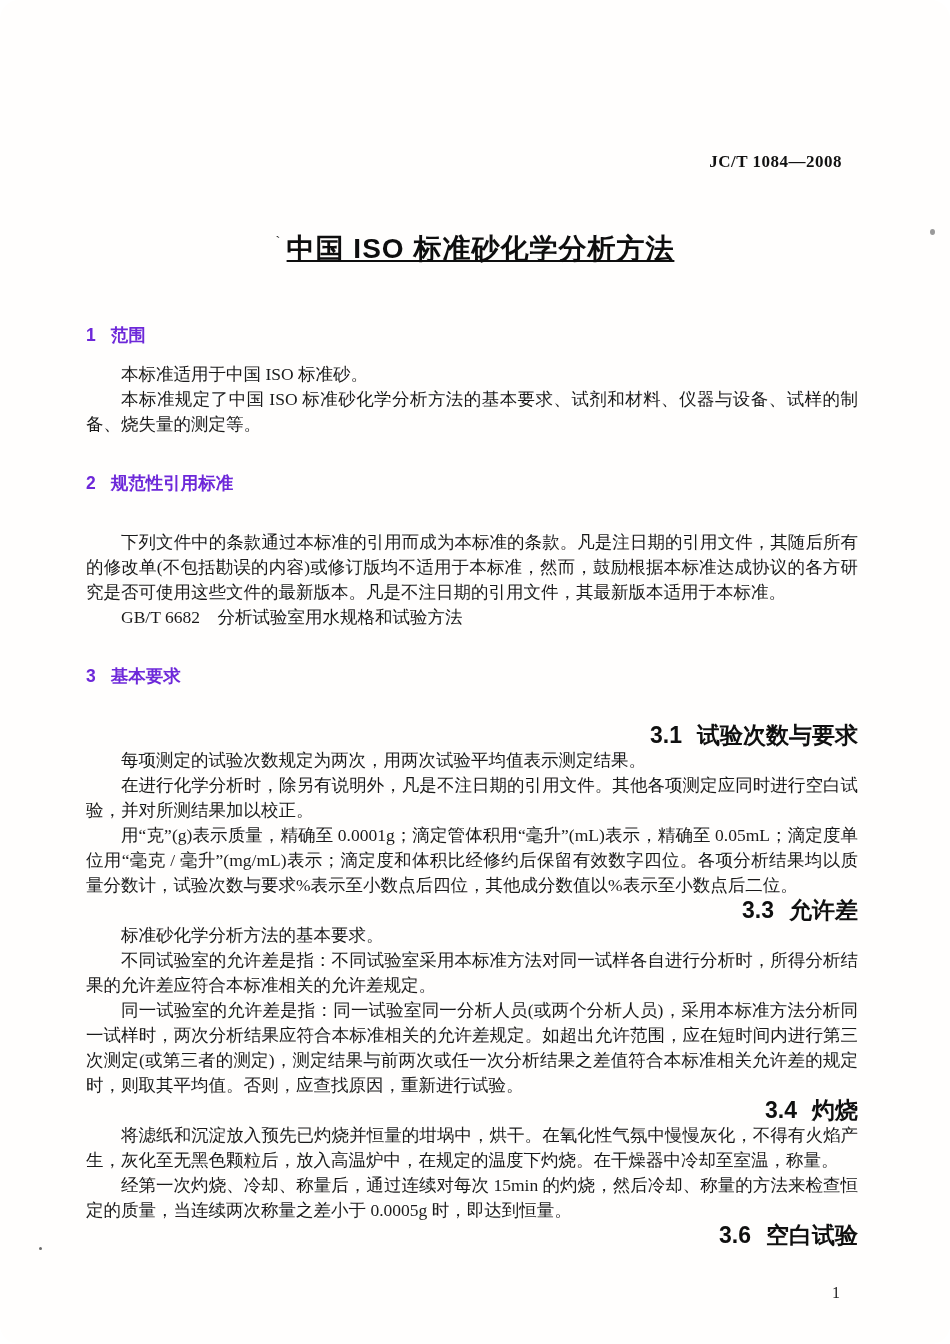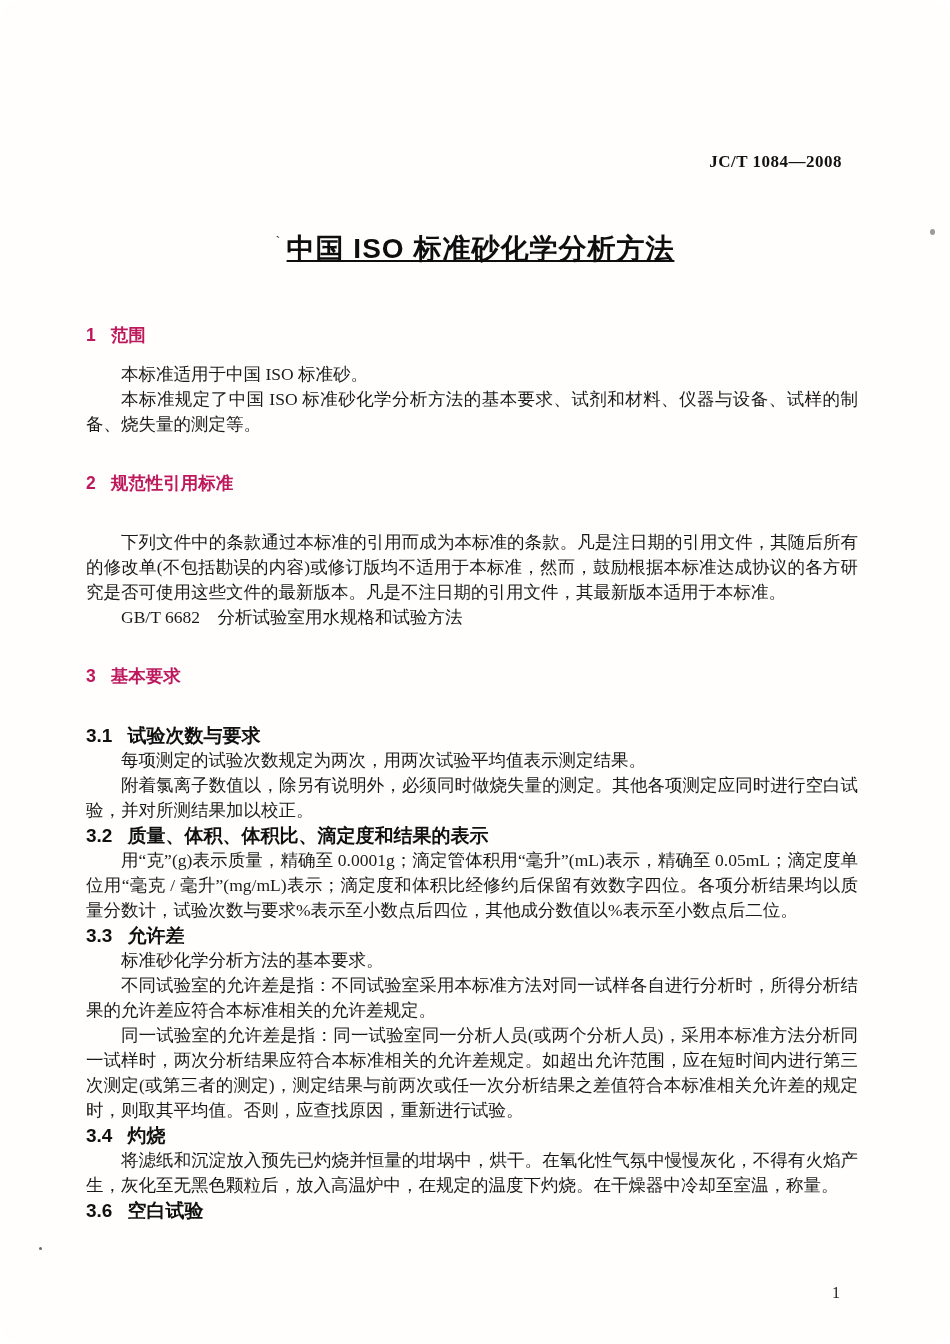--- a/index.html
+++ b/index.html
@@ -58,29 +58,29 @@
     line-height: 25px;
     text-align: justify;
     color: #1a1a1a;
   }
   .content .h1 {
     font-family: "Liberation Sans", "DejaVu Sans", sans-serif;
     font-weight: bold;
     font-size: 17.5px;
     margin: 34px 0;
     text-align: left;
-    color: #be185d;
+    color: #6d28d9;
   }
   .content .h1:first-child { margin-top: 1px; margin-bottom: 14px; }
   .content .h2 {
     font-family: "Liberation Sans", "DejaVu Sans", sans-serif;
     font-weight: bold;
-    font-size: 19px;
+    font-size: 23px;
     margin: 0;
-    text-align: left;
+    text-align: right;
     color: #101010;
   }
   .content .num { margin-right: 15px; }
   .content p {
     margin: 0;
     text-indent: 2em;
   }
   .page-num {
     position: absolute;
     top: 1284px;
@@ -108,29 +108,29 @@
   <div class="content" id="content">
       <div class="h1"><span class="num">1</span><span>范围</span></div>
       <p class="p">本标准适用于中国 ISO 标准砂。</p>
       <p class="p">本标准规定了中国 ISO 标准砂化学分析方法的基本要求、试剂和材料、仪器与设备、试样的制备、烧失量的测定等。</p>
       <div class="h1"><span class="num">2</span><span>规范性引用标准</span></div>
       <p class="p">下列文件中的条款通过本标准的引用而成为本标准的条款。凡是注日期的引用文件，其随后所有的修改单(不包括勘误的内容)或修订版均不适用于本标准，然而，鼓励根据本标准达成协议的各方研究是否可使用这些文件的最新版本。凡是不注日期的引用文件，其最新版本适用于本标准。</p>
       <p class="ref">GB/T 6682　分析试验室用水规格和试验方法</p>
       <div class="h1"><span class="num">3</span><span>基本要求</span></div>
       <div class="h2"><span class="num">3.1</span><span>试验次数与要求</span></div>
       <p class="p">每项测定的试验次数规定为两次，用两次试验平均值表示测定结果。</p>
-      <p class="p">附着氯离子数值以，除另有说明外，必须同时做烧失量的测定。其他各项测定应同时进行空白试验，并对所测结果加以校正。</p>
-      <div class="h2"><span class="num">3.2</span><span>质量、体积、体积比、滴定度和结果的表示</span></div>
+      <p class="p">在进行化学分析时，除另有说明外，凡是不注日期的引用文件。其他各项测定应同时进行空白试验，并对所测结果加以校正。</p>
       <p class="p">用“克”(g)表示质量，精确至 0.0001g；滴定管体积用“毫升”(mL)表示，精确至 0.05mL；滴定度单位用“毫克 / 毫升”(mg/mL)表示；滴定度和体积比经修约后保留有效数字四位。各项分析结果均以质量分数计，试验次数与要求%表示至小数点后四位，其他成分数值以%表示至小数点后二位。</p>
       <div class="h2"><span class="num">3.3</span><span>允许差</span></div>
       <p class="p">标准砂化学分析方法的基本要求。</p>
       <p class="p">不同试验室的允许差是指：不同试验室采用本标准方法对同一试样各自进行分析时，所得分析结果的允许差应符合本标准相关的允许差规定。</p>
       <p class="p">同一试验室的允许差是指：同一试验室同一分析人员(或两个分析人员)，采用本标准方法分析同一试样时，两次分析结果应符合本标准相关的允许差规定。如超出允许范围，应在短时间内进行第三次测定(或第三者的测定)，测定结果与前两次或任一次分析结果之差值符合本标准相关允许差的规定时，则取其平均值。否则，应查找原因，重新进行试验。</p>
       <div class="h2"><span class="num">3.4</span><span>灼烧</span></div>
       <p class="p">将滤纸和沉淀放入预先已灼烧并恒量的坩埚中，烘干。在氧化性气氛中慢慢灰化，不得有火焰产生，灰化至无黑色颗粒后，放入高温炉中，在规定的温度下灼烧。在干燥器中冷却至室温，称量。</p>
+      <p class="p">经第一次灼烧、冷却、称量后，通过连续对每次 15min 的灼烧，然后冷却、称量的方法来检查恒定的质量，当连续两次称量之差小于 0.0005g 时，即达到恒量。</p>
       <div class="h2"><span class="num">3.6</span><span>空白试验</span></div>
     </div>
 
   <div class="page-num">1</div>
 
   <div class="speck speck-a"></div>
   <div class="speck speck-b"></div>
 
 </div>
 

